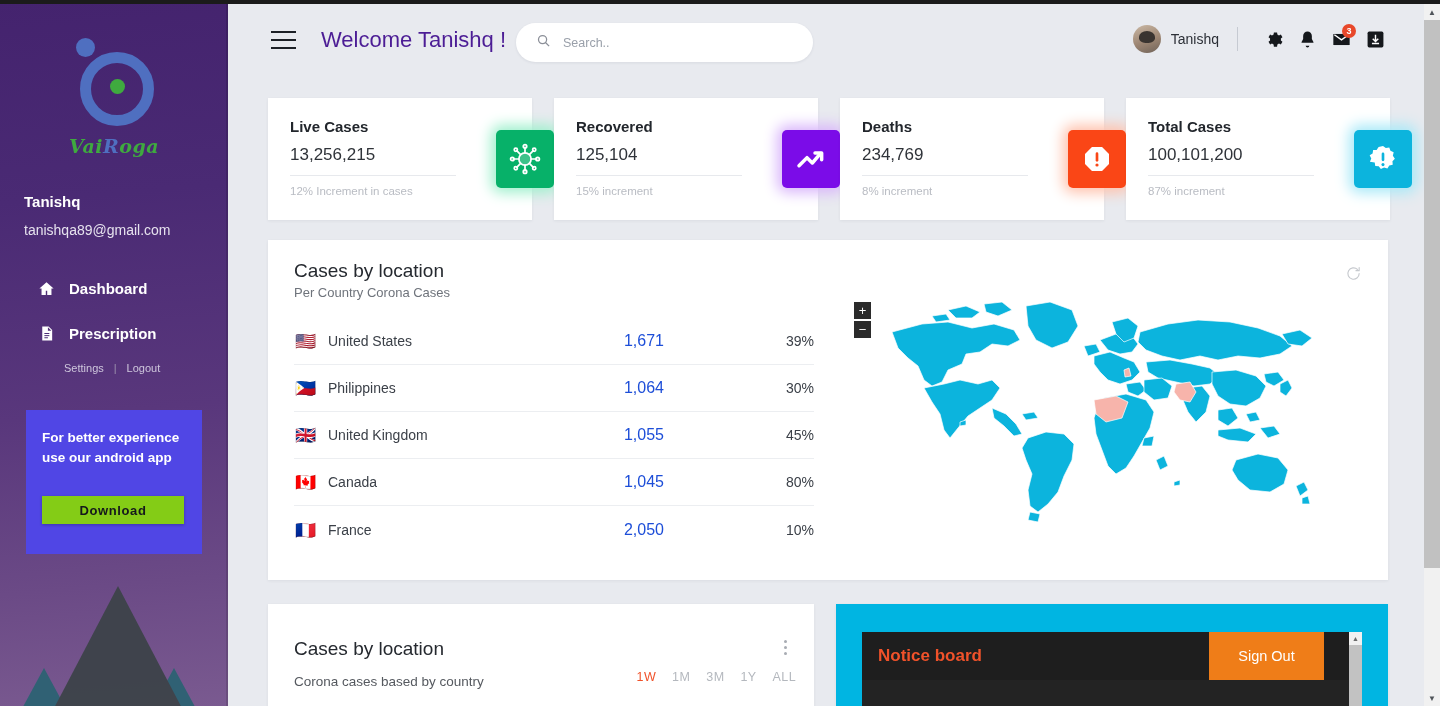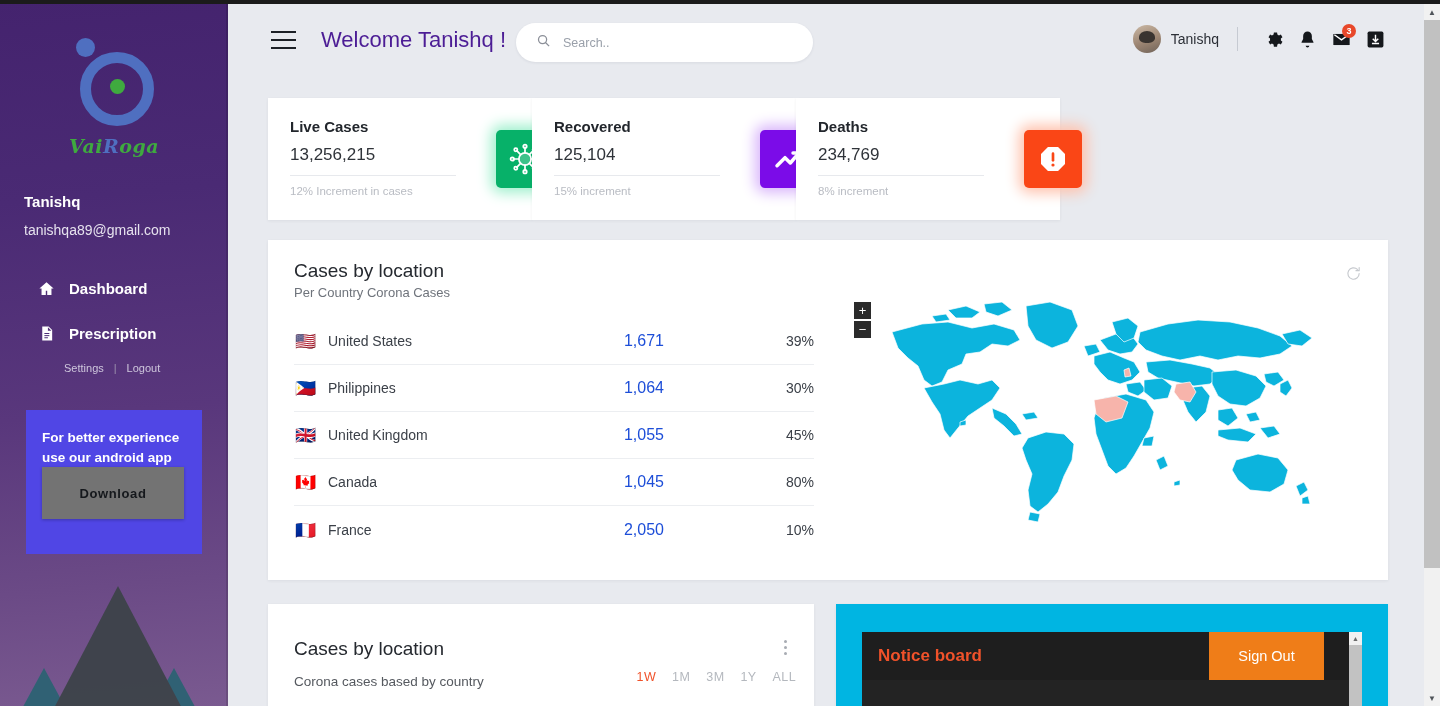--- a/index.html
+++ b/index.html
@@ -122,22 +122,22 @@
   .promo {
     position: absolute; top: 410px; left: 26px;
     width: 176px; height: 144px;
     background: #5046e5;
     padding: 18px 16px 0 16px;
   }
   .promo-text {
     font-size: 13.5px; font-weight: bold; color: #ffffff; line-height: 1.45;
   }
   .promo-btn {
-    margin-top: 0; width: 142px; height: 52px;
-    background: #737373; border: none;
+    margin-top: 29px; width: 142px; height: 28px;
+    background: #84cc16; border: none;
     font-family: "Liberation Sans", sans-serif;
     font-size: 13px; font-weight: bold; color: #15181c;
     letter-spacing: .6px; cursor: pointer;
     box-shadow: 0 1px 3px rgba(0,0,0,.25);
   }
 
   
   .header {
     position: absolute; top: 4px; left: 228px; width: 1196px; height: 72px;
     background: #e8eaef; z-index: 10;
@@ -204,21 +204,21 @@
   }
 
   
   .main {
     position: absolute; top: 76px; left: 228px;
     width: 1196px; height: 630px; background: #e8eaef;
   }
 
   .stats {
     position: absolute; top: 22px; left: 40px;
-    display: flex; 
+    display: flex; gap: 22px;
   }
   .stat-card {
     position: relative;
     width: 264px; height: 122px;
     background: #ffffff;
     padding: 20px 22px 0 22px;
     box-shadow: 0 1px 3px rgba(40,50,70,.07);
   }
   .stat-title { font-size: 15px; font-weight: bold; color: #22262c; }
   .stat-value { margin-top: 10px; font-size: 17px; color: #2f3339; }
@@ -519,20 +519,33 @@
         <div class="stat-sub">8% increment</div>
         <div class="stat-icon" style="background:#fa4616; box-shadow:0 0 14px 5px #ffc2ad;">
           <svg viewBox="0 0 24 24">
               <path d="M8.2 3h7.6L21 8.2v7.6L15.8 21H8.2L3 15.8V8.2z" fill="#fff"></path>
               <rect x="11" y="7" width="2" height="7" rx="1" fill="#fa4616"></rect>
               <circle cx="12" cy="16.5" r="1.2" fill="#fa4616"></circle>
             </svg>
         </div>
       </div>
 
+      <div class="stat-card">
+        <div class="stat-title">Total Cases</div>
+        <div class="stat-value">100,101,200</div>
+        <div class="stat-rule"></div>
+        <div class="stat-sub">87% increment</div>
+        <div class="stat-icon" style="background:#0cb4dd; box-shadow:0 0 14px 5px #a8e9f8;">
+          <svg viewBox="0 0 24 24">
+              <path d="M12 2.2l2.1 1.6 2.6-.4.9 2.5 2.4 1.1-.6 2.6 1.5 2.2-1.8 1.9.2 2.6-2.6.6-1.4 2.3-2.5-.8-2.4 1.1-1.6-2.1-2.6-.2-.4-2.6L2.2 14l1-2.4L2 9.2l2.2-1.4.4-2.6 2.6.1L8.7 3z" fill="#fff"></path>
+              <rect x="11" y="7.2" width="2" height="6.4" rx="1" fill="#0cb4dd"></rect>
+              <circle cx="12" cy="16.2" r="1.15" fill="#0cb4dd"></circle>
+            </svg>
+        </div>
+      </div>
     </section>
 
     <section class="loc-card">
       <div class="loc-title">Cases by location</div>
       <div class="loc-sub">Per Country Corona Cases</div>
 
       <div class="refresh-btn">
         <svg viewBox="0 0 24 24">
             <path d="M20 12a8 8 0 11-2.4-5.7" stroke-linecap="round"></path>
             <path d="M20 3.5V8h-4.5" stroke-linecap="round" stroke-linejoin="round"></path>

